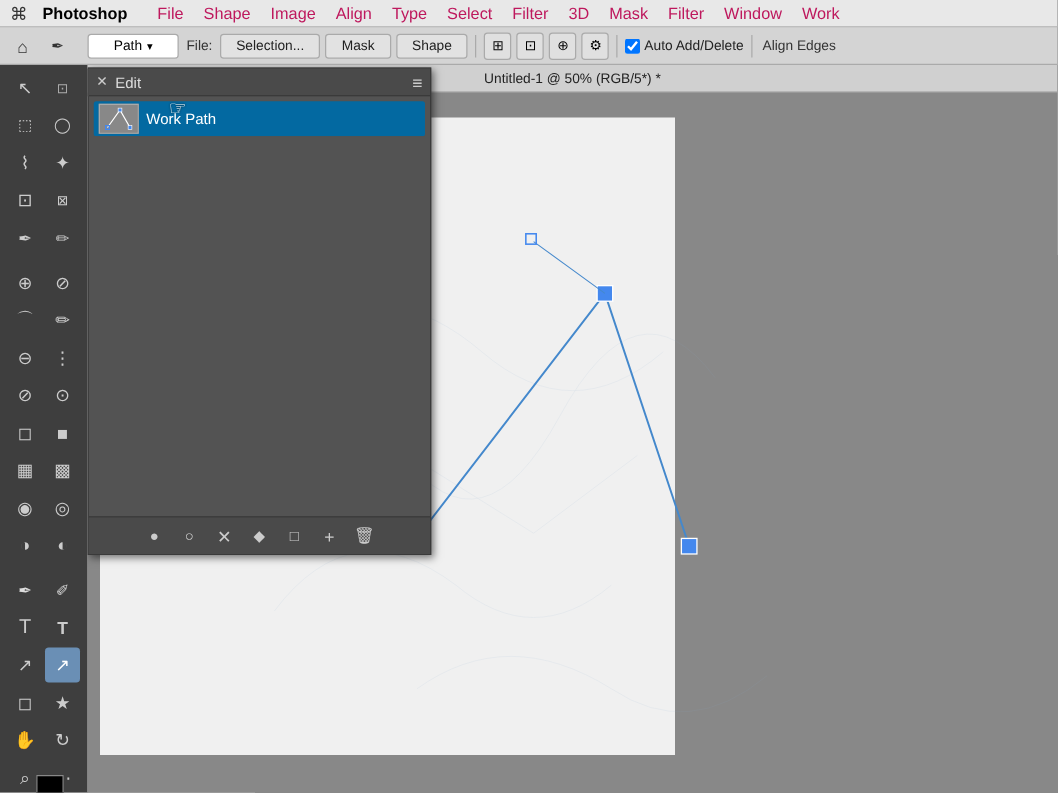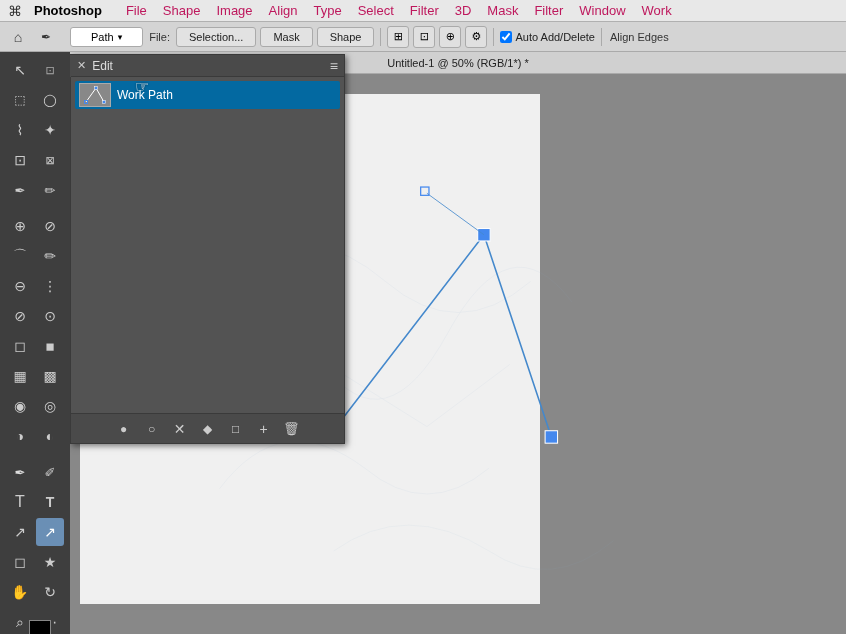--- a/index.html
+++ b/index.html
@@ -258,21 +258,21 @@
   </div>
 
   <div id="main-area">
 
     <div id="canvas-title-bar">
       <div class="window-controls">
         <div class="win-btn close"></div>
         <div class="win-btn min"></div>
         <div class="win-btn max"></div>
       </div>
-      <span>Untitled-1 @ 50% (RGB/1*) *</span>
+      <span>Untitled-1 @ 50% (RGB/5*) *</span>
     </div>
 
     <div id="canvas-content">
 
       <div id="canvas-bg"></div>
 
       <svg id="path-svg" viewBox="0 0 540 540">
 
         <g opacity="0.15" stroke="#88aacc" stroke-width="0.5" fill="none">
           <path d="M 20 300 Q 80 200 140 280 Q 200 360 260 250 Q 320 140 380 220"></path>

